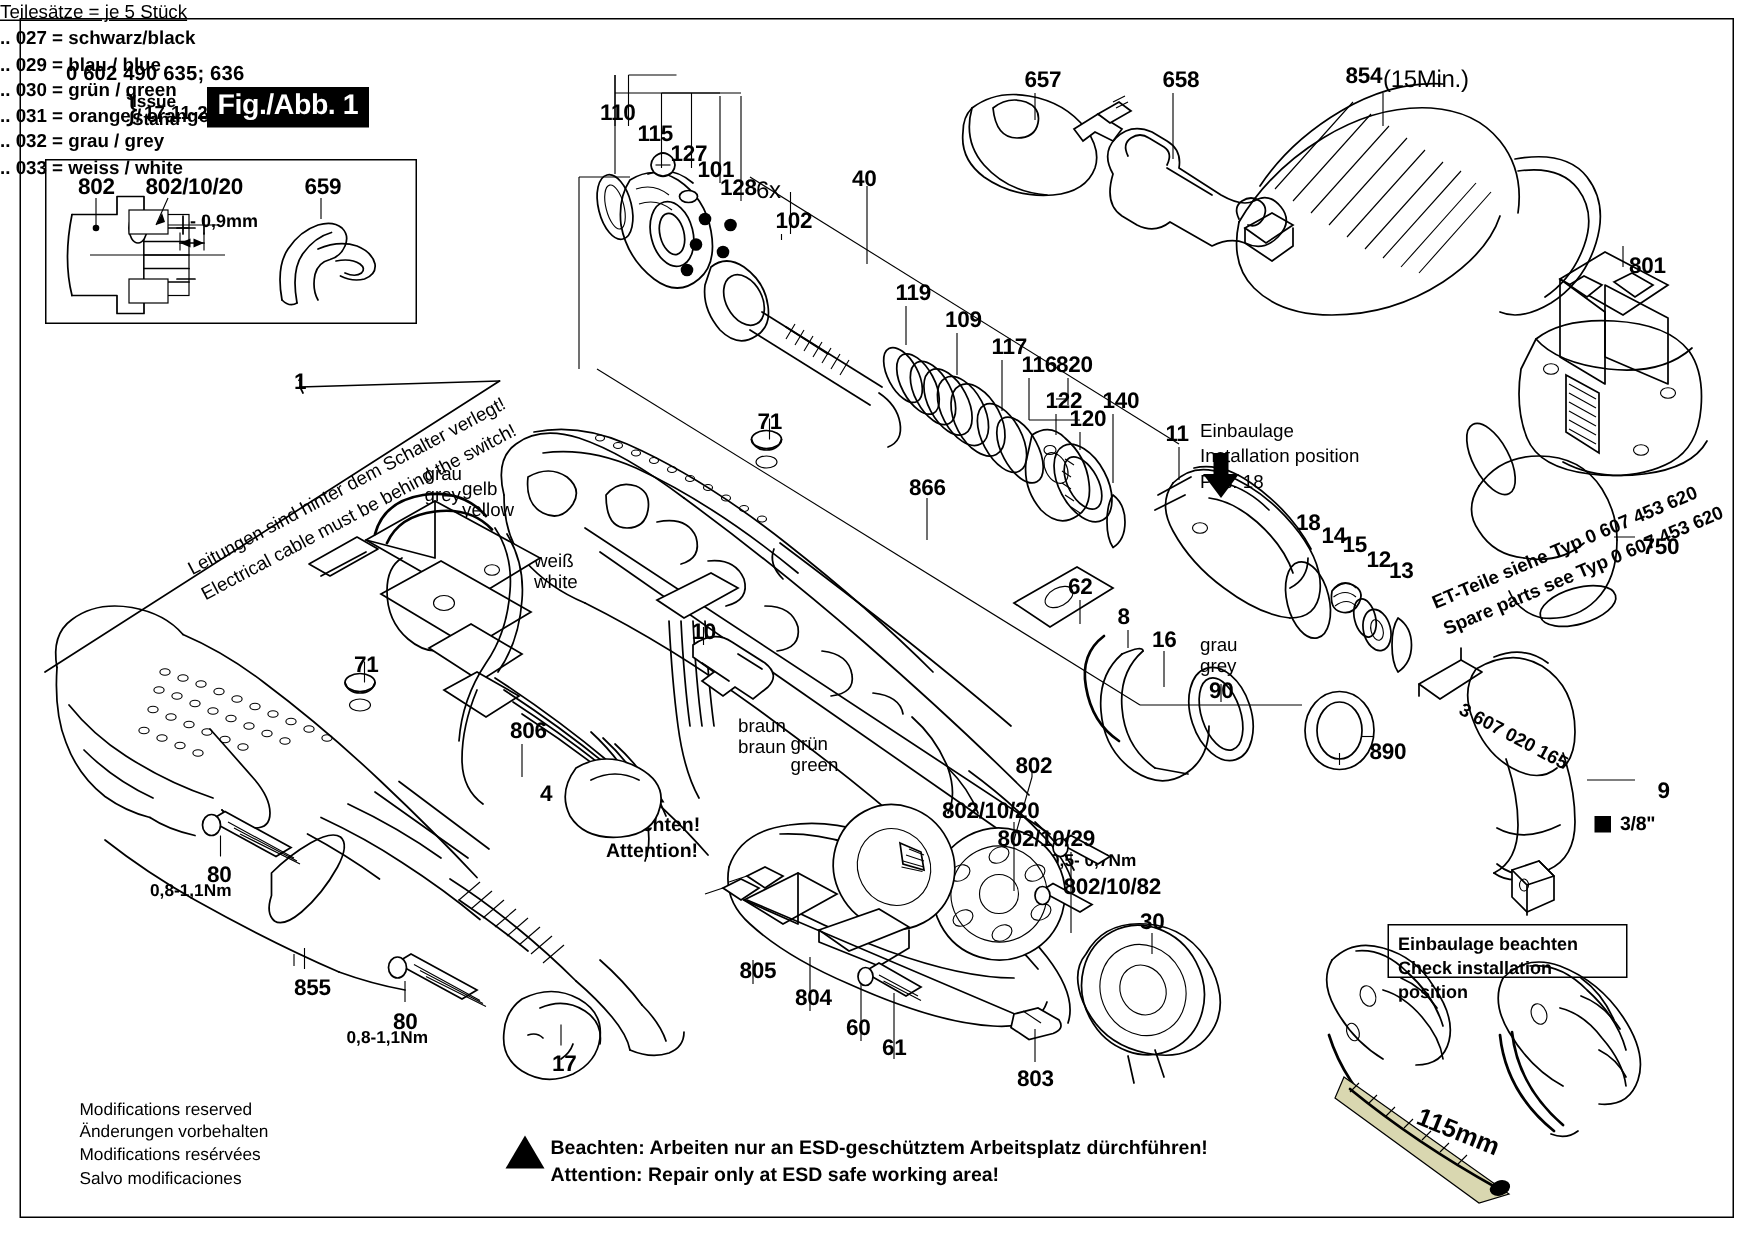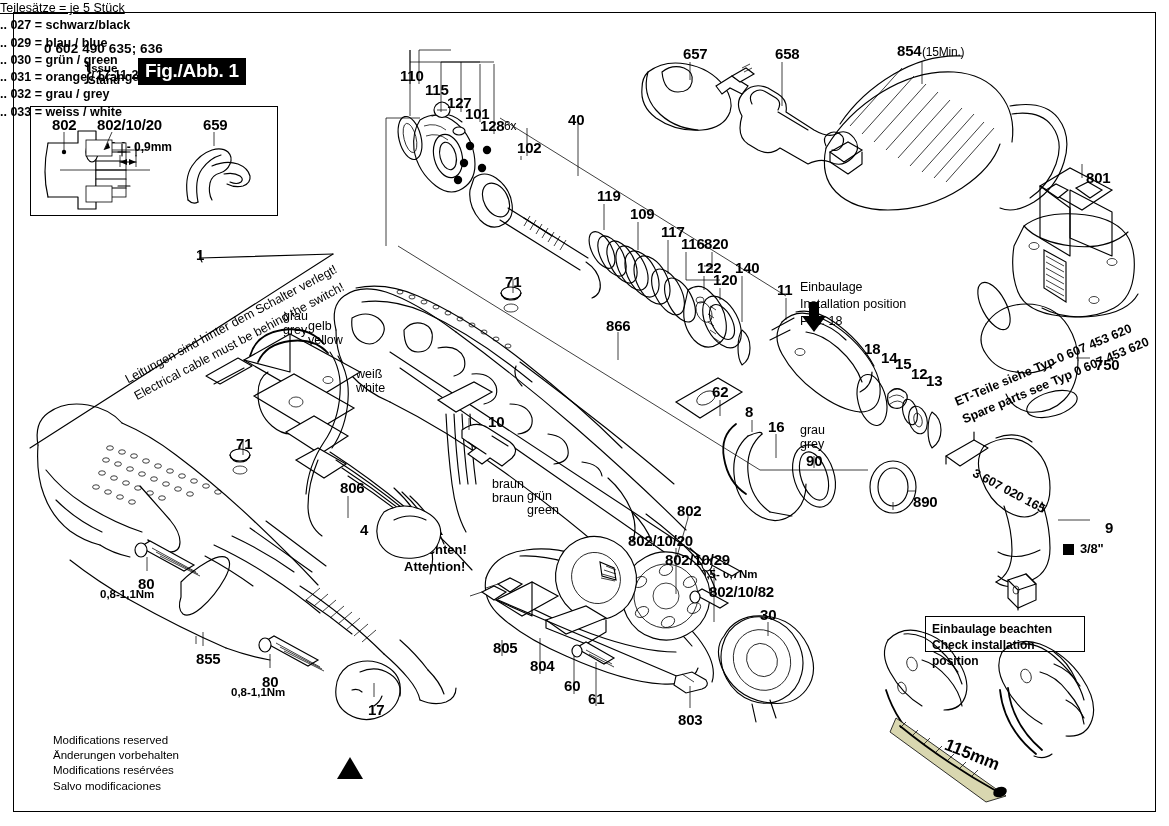--- a/index.html
+++ b/index.html
@@ -1,19 +1,19 @@
 <!DOCTYPE html>
 <html><head>
 <meta charset="utf-8">
 <style>
   html,body{margin:0;padding:0;background:#ffffff;}
   body{width:1169px;height:826px;font-family:"Liberation Sans",sans-serif;color:#000;}
   #page{position:relative;width:1169px;height:826px;overflow:hidden;background:#fff;}
   .lbl{position:absolute;font-weight:bold;font-size:15px;line-height:1.05;letter-spacing:-.2px;white-space:nowrap;}
-  .lbl.xs{font-size:12px;}
+  .lbl.xs{font-size:16px;}
   .plain{position:absolute;font-weight:normal;font-size:12.5px;line-height:1.15;white-space:nowrap;}
   .plain.b{font-weight:bold;}
   .multi{white-space:pre;}
 
   
   #frame{position:absolute;left:13px;top:12px;width:1143px;height:800px;border:1.6px solid #000;box-sizing:border-box;}
 
   
   #hdr-num{left:44px;top:42px;font-size:13.5px;font-weight:bold;letter-spacing:.1px;}
   #hdr-issue{left:44px;top:62px;font-size:11.5px;font-weight:bold;line-height:1.05;margin-left:44px;}
@@ -84,20 +84,24 @@
   <div class="lbl" style="left:97px;top:117px;">802/10/20</div>
   <div class="plain b" style="left:110px;top:141px;font-size:12px;">0,6- 0,9mm</div>
   <div class="lbl" style="left:203px;top:117px;">659</div>
 
   <div class="plain multi" id="legal">Modifications reserved
 Änderungen vorbehalten
 Modifications resérvées
 Salvo modificaciones</div>
 
   <div id="esd-tri"></div>
+  <div class="plain b" id="esd-txt">
+    <div>Beachten:  Arbeiten nur an ESD-geschütztem Arbeitsplatz dürchführen!</div>
+    <div>Attention:  Repair only at ESD safe working area!</div>
+  </div>
 
   <div id="beacht-tri"></div>
   <div class="plain b" id="beacht-txt">
     <div>Beachten!</div>
     <div>Attention!</div>
   </div>
 
   <div class="plain" style="left:800px;top:279px;line-height:1.35;">
     <div>Einbaulage</div>
     <div>Installation position</div>
@@ -795,21 +799,21 @@
       <div class="lbl" style="left: 1095px; top: 357px;">750</div>
       <div class="lbl" style="left: 913px; top: 494px;">890</div>
       <div class="lbl" style="left: 1105px; top: 520px;">9</div>
       <div class="lbl" style="left: 505px; top: 274px;">71</div>
       <div class="lbl" style="left: 236px; top: 436px;">71</div>
       <div class="lbl" style="left: 606px; top: 318px;">866</div>
       <div class="lbl" style="left: 712px; top: 384px;">62</div>
       <div class="lbl" style="left: 745px; top: 404px;">8</div>
       <div class="lbl" style="left: 768px; top: 419px;">16</div>
       <div class="lbl" style="left: 806px; top: 453px;">90</div>
-      <div class="lbl" style="left: 488px; top: 414px;">10</div>
+      <div class="lbl" style="left: 461px; top: 414px;">10</div>
       <div class="lbl" style="left: 340px; top: 480px;">806</div>
       <div class="lbl" style="left: 360px; top: 522px;">4</div>
       <div class="lbl" style="left: 677px; top: 503px;">802</div>
       <div class="lbl" style="left: 628px; top: 533px;">802/10/20</div>
       <div class="lbl" style="left: 665px; top: 552px;">802/10/29</div>
       <div class="lbl" style="left: 709px; top: 584px;">802/10/82</div>
       <div class="lbl" style="left: 760px; top: 607px;">30</div>
       <div class="lbl" style="left: 493px; top: 640px;">805</div>
       <div class="lbl" style="left: 530px; top: 658px;">804</div>
       <div class="lbl" style="left: 564px; top: 678px;">60</div>

